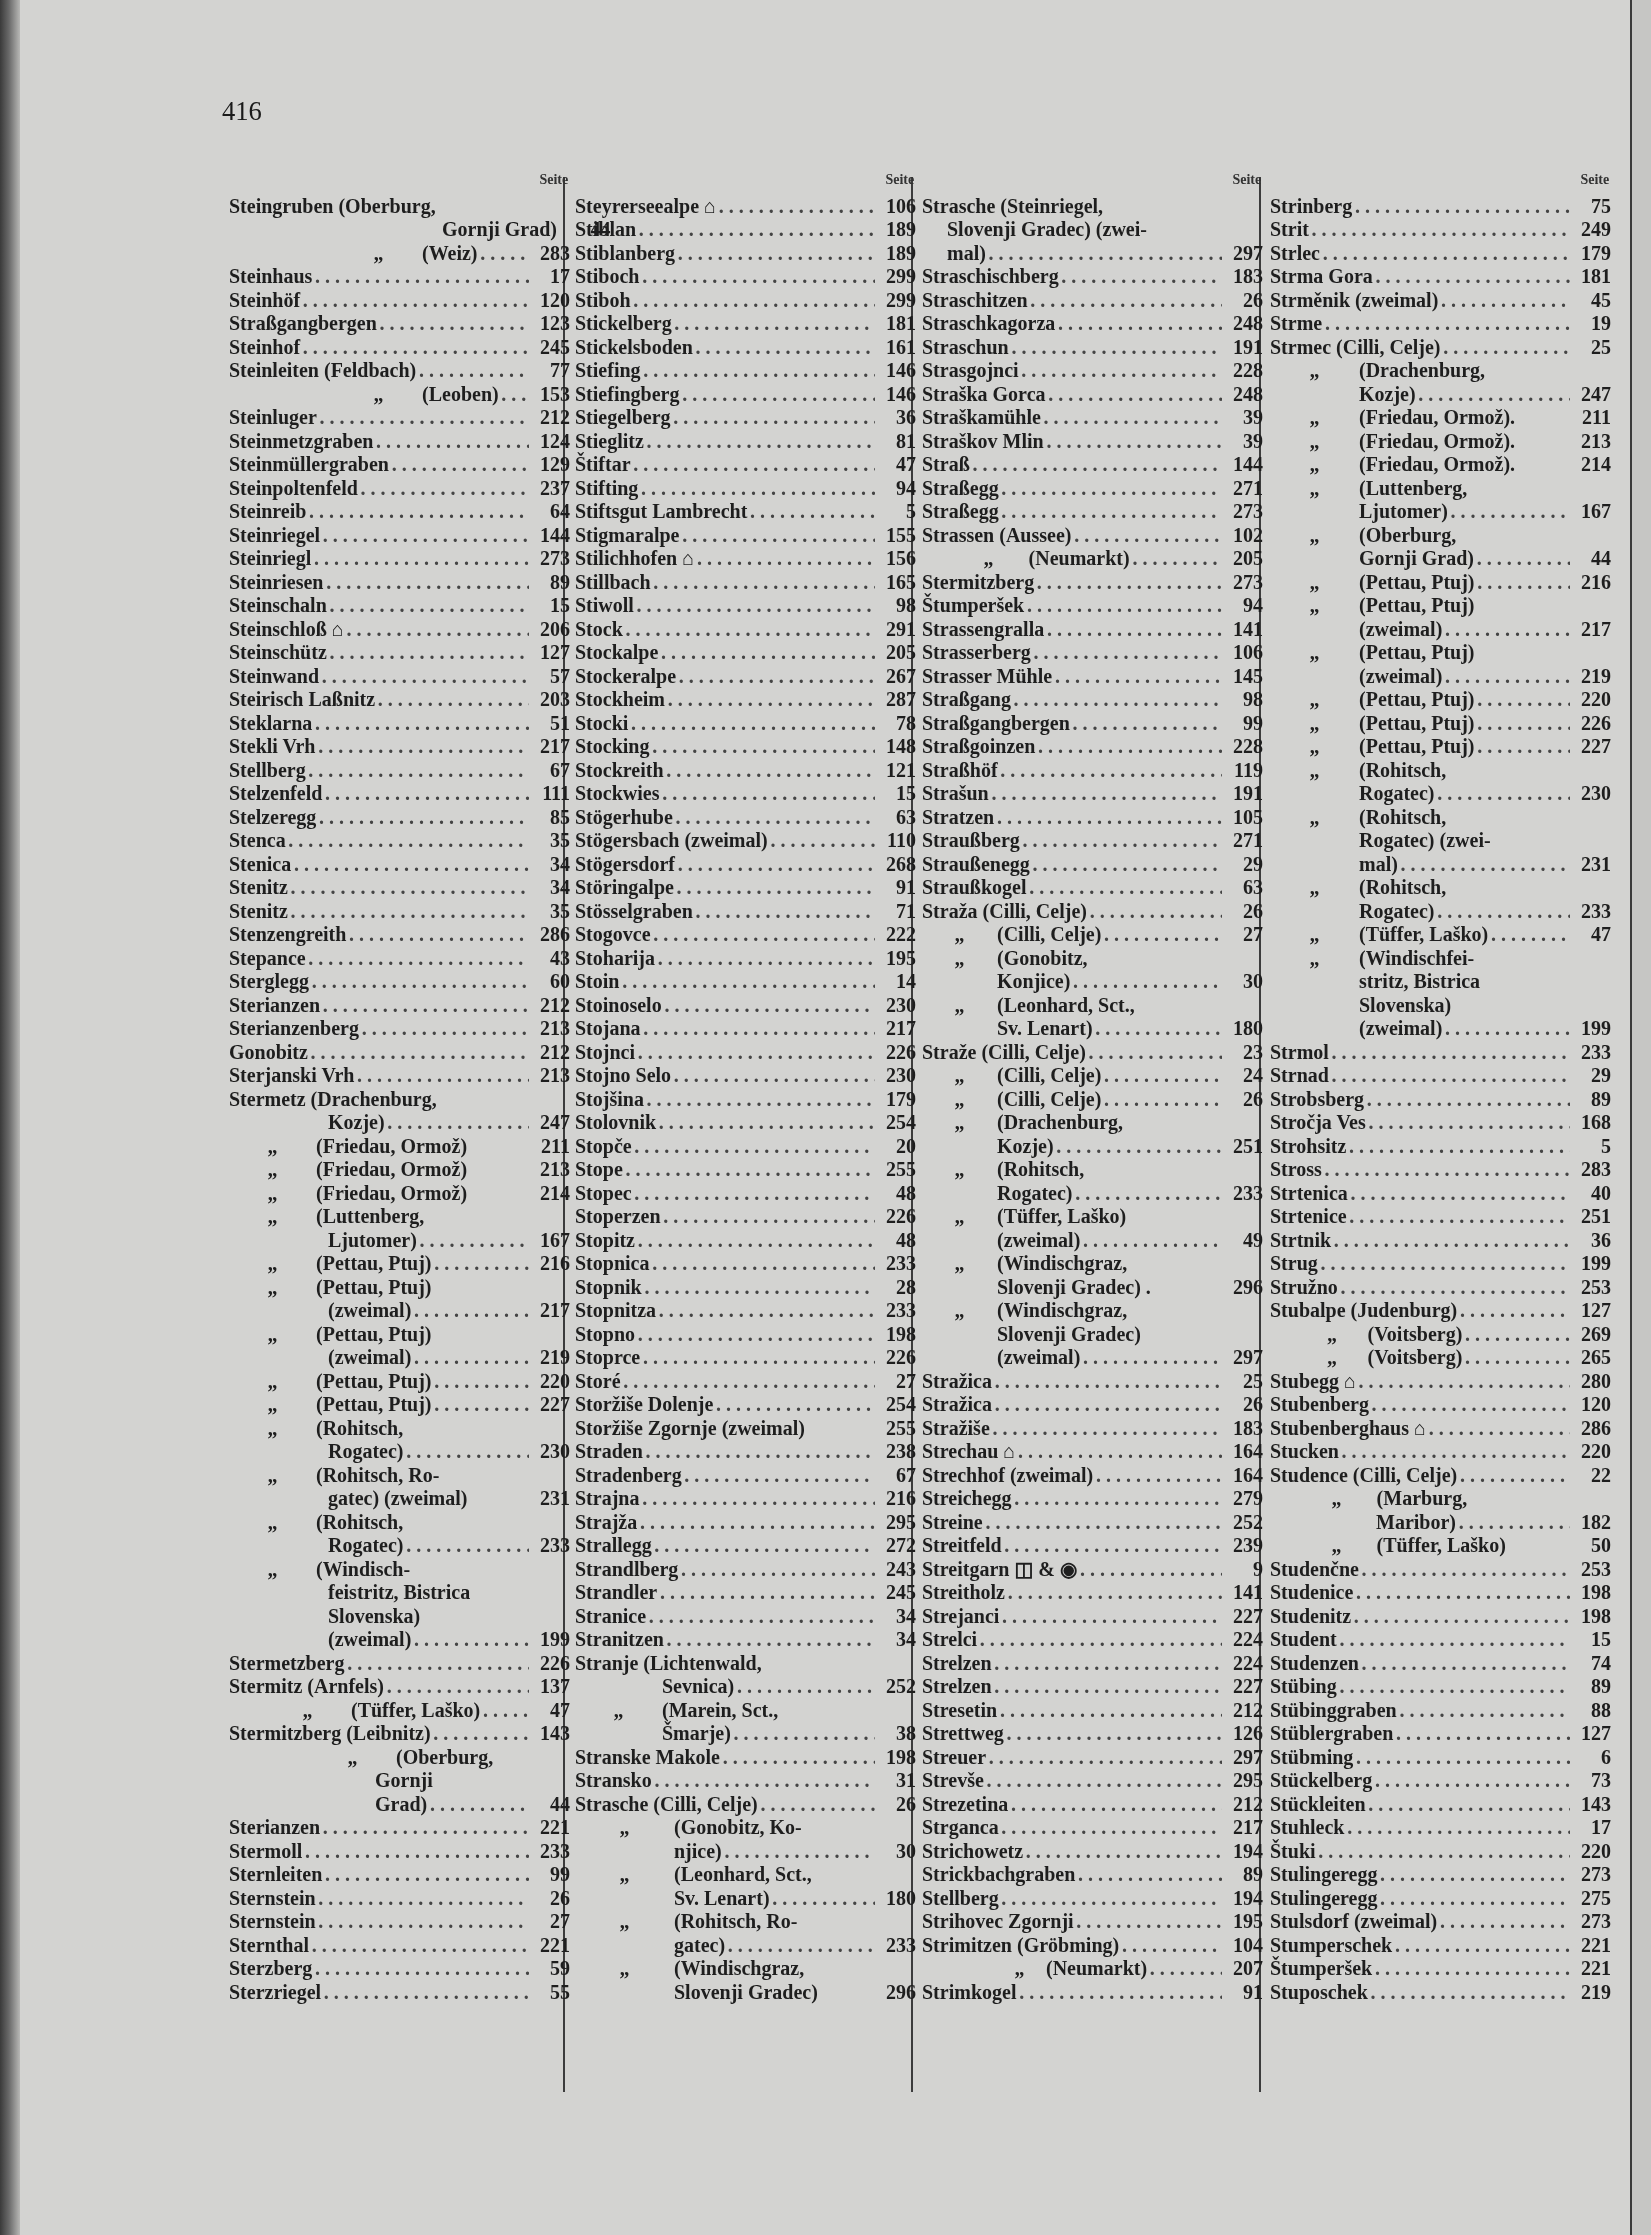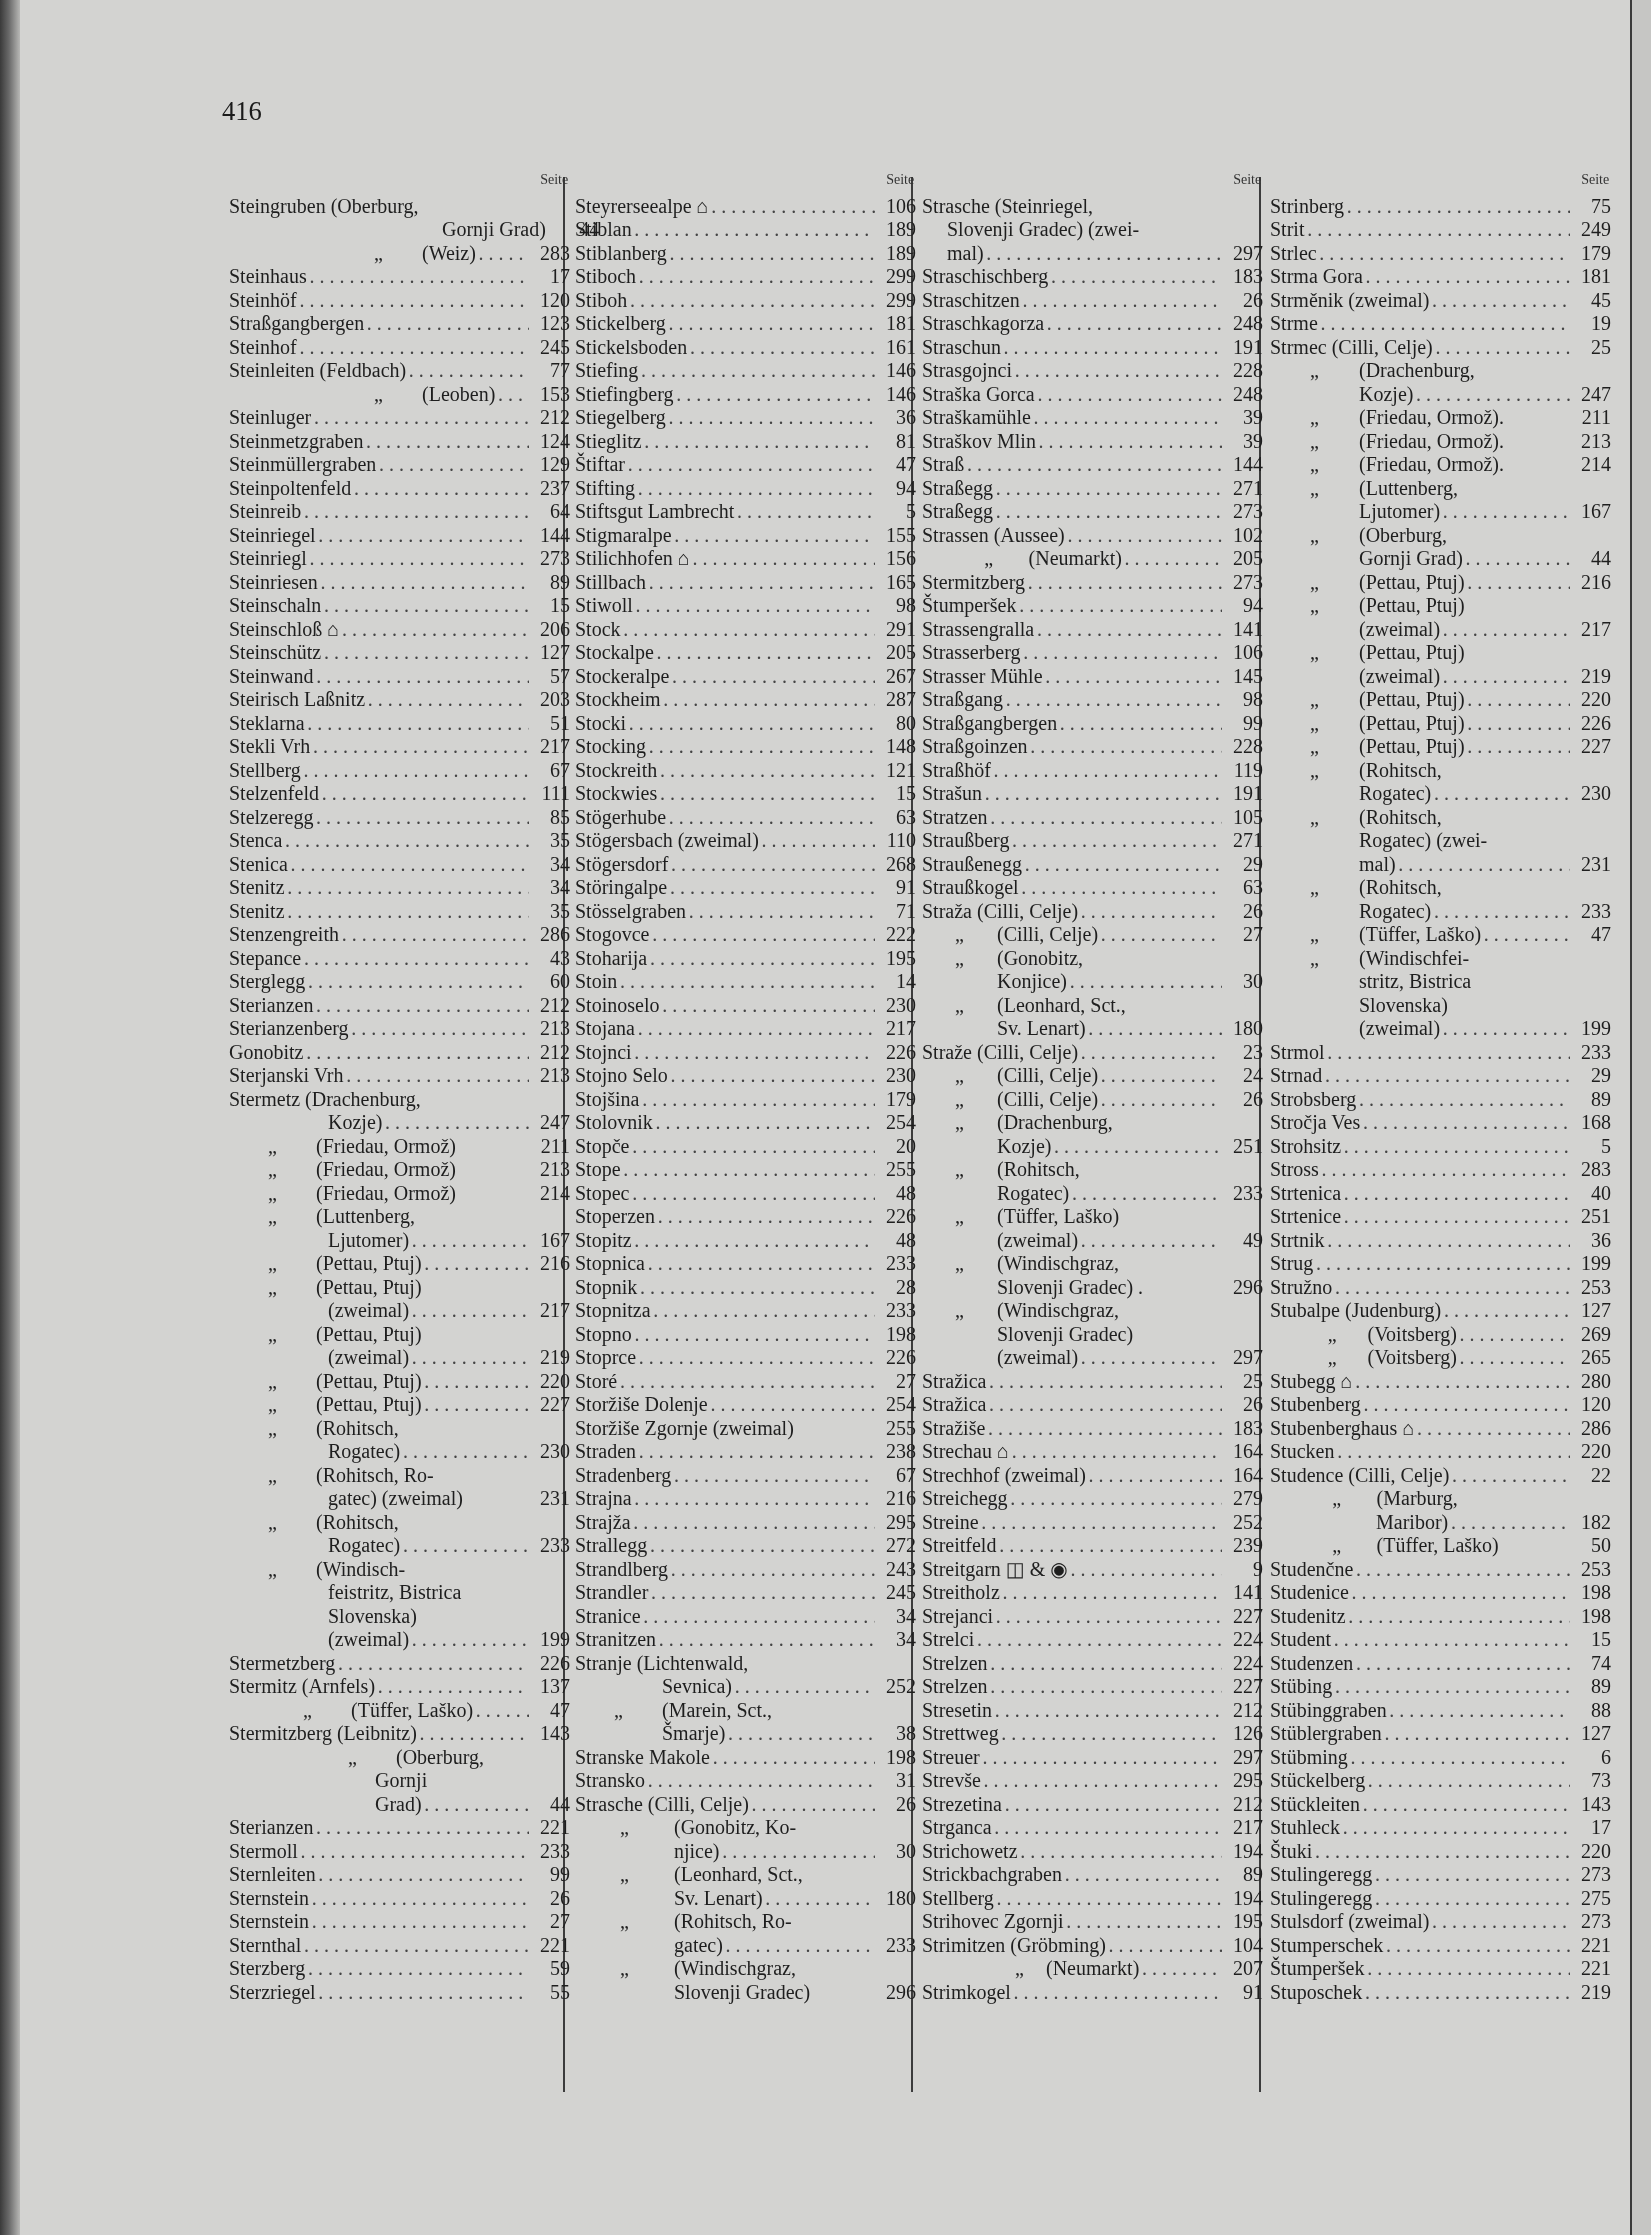--- a/index.html
+++ b/index.html
@@ -21,21 +21,21 @@
     position: absolute; left: 1632px; top: 0; width: 19.5px; height: 2235px;
     background: #c6c6c4;
   }
   .page-number {
     position: absolute; left: 222px; top: 96px;
     font-size: 26.6px; font-family: "Liberation Serif", serif; color: #1a1a1a;
   }
   .column {
     position: absolute; top: 168px; width: 341px;
     font-family: "Liberation Serif", serif;
-    font-size: 20px; line-height: 23.5px;
+    font-size: 20px; line-height: 23.5px; font-weight: bold;
   }
   .col-1 { left: 229px; }
   .col-2 { left: 575px; }
   .col-3 { left: 922px; }
   .col-4 { left: 1270px; }
   .col-rule {
     position: absolute; top: 177px; width: 1.8px; height: 1915px; background: #3c3c3c;
   }
   .rule-1 { left: 563px; }
   .rule-2 { left: 911px; }
@@ -581,21 +581,21 @@
         <span class="page">267</span>
       </div>
       <div class="entry">
         <span class="name">Stockheim</span>
         <span class="leader"></span>
         <span class="page">287</span>
       </div>
       <div class="entry">
         <span class="name">Stocki</span>
         <span class="leader"></span>
-        <span class="page">80</span>
+        <span class="page">78</span>
       </div>
       <div class="entry">
         <span class="name">Stocking</span>
         <span class="leader"></span>
         <span class="page">148</span>
       </div>
       <div class="entry">
         <span class="name">Stockreith</span>
         <span class="leader"></span>
         <span class="page">121</span>

